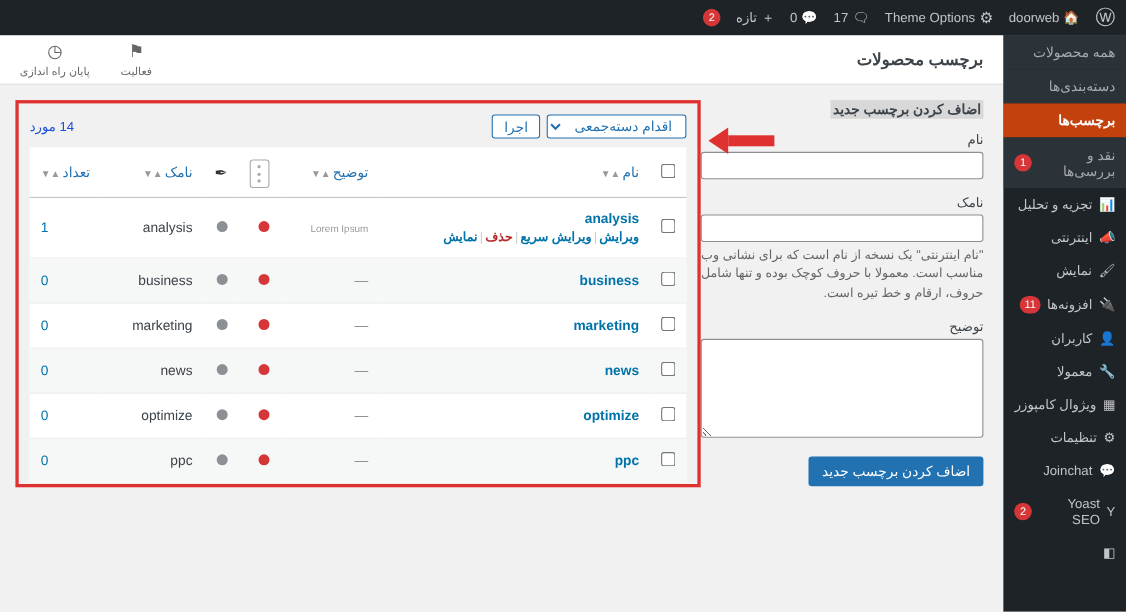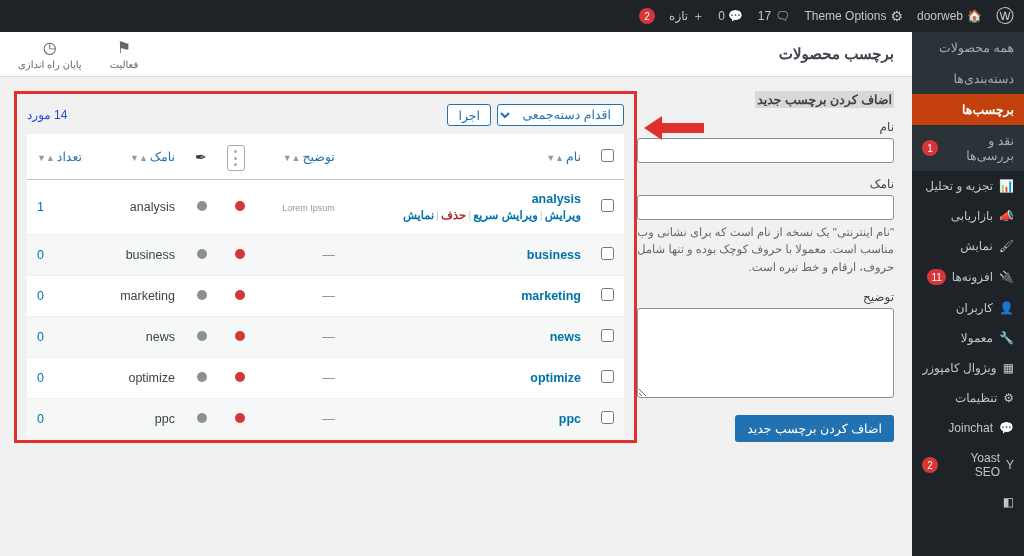--- a/index.html
+++ b/index.html
@@ -98,21 +98,21 @@
       <span>دسته‌بندی‌ها</span>
     </div>
   <div class="s-item sub active">
       <span>برچسب‌ها</span>
     </div>
   <div class="s-item sub">
       <span>نقد و بررسی‌ها</span>
       <span class="upd">1</span>
     </div>
   <div class="s-item">📊 <span>تجزیه و تحلیل</span></div>
-  <div class="s-item">📣 <span>بازاریابی</span></div>
+  <div class="s-item">📣 <span>اینترنتی</span></div>
   <div class="s-item">🖌 <span>نمایش</span></div>
   <div class="s-item">🔌 <span>افزونه‌ها</span><span class="upd">11</span></div>
   <div class="s-item">👤 <span>کاربران</span></div>
   <div class="s-item">🔧 <span>معمولا</span></div>
   <div class="s-item">▦ <span>ویژوال کامپوزر</span></div>
   <div class="s-item">⚙ <span>تنظیمات</span></div>
   <div class="s-item">💬 <span>Joinchat</span></div>
   <div class="s-item">Y <span>Yoast SEO</span><span class="upd">2</span></div>
   <div class="s-item">◧ </div>
 </div>

